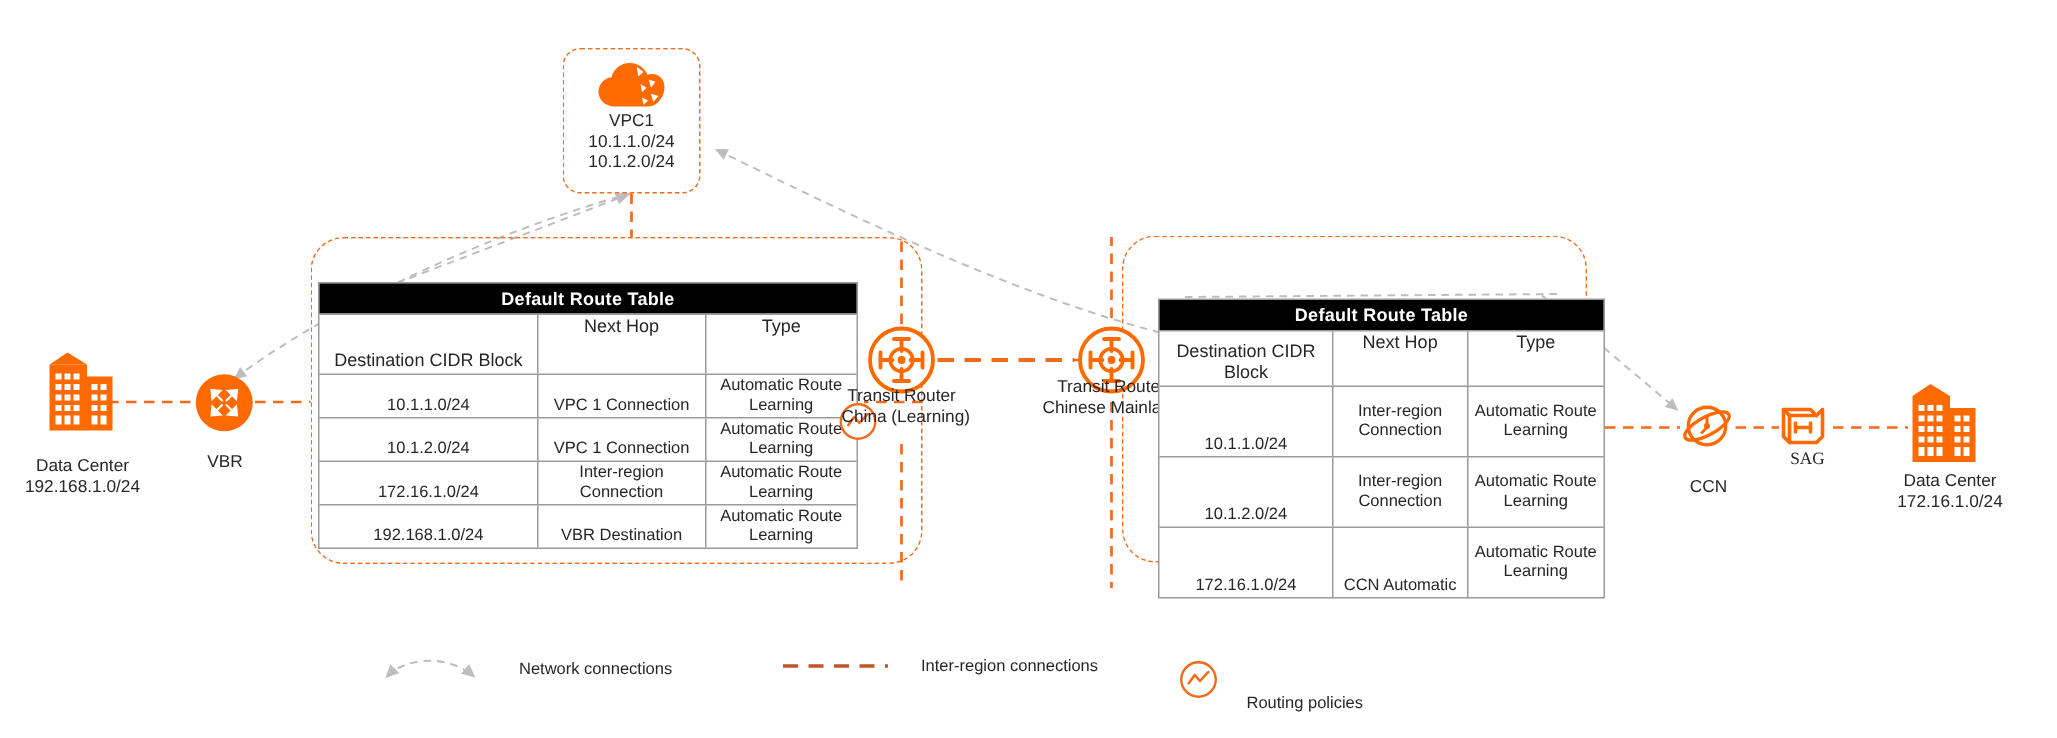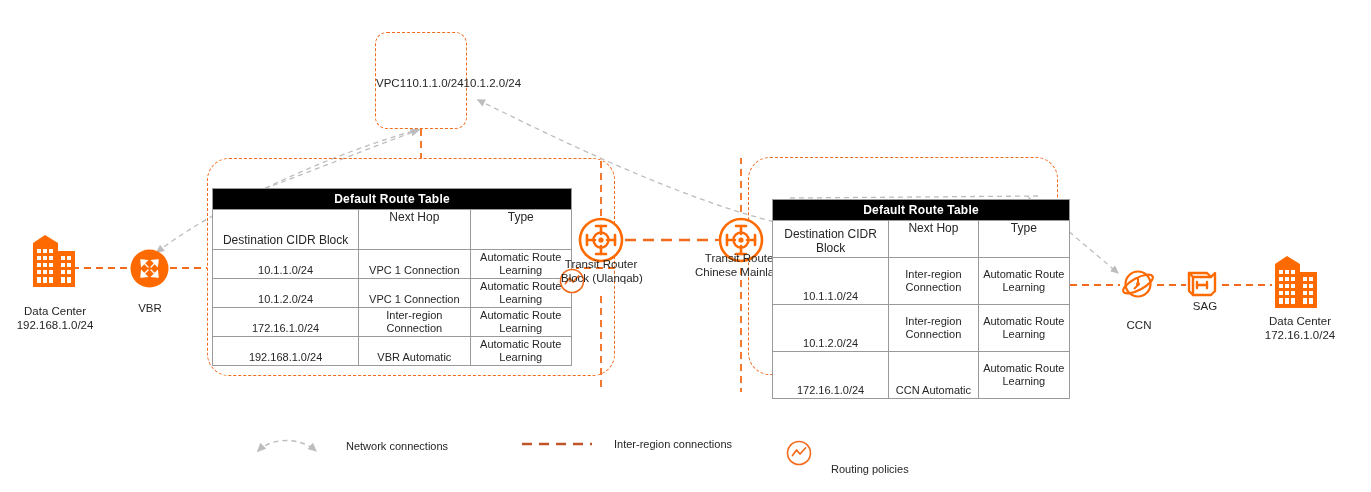--- a/index.html
+++ b/index.html
@@ -67,21 +67,21 @@
     border-radius:22px;
     box-sizing:border-box;
   }
   #region-left{left:207px;top:158px;width:408px;height:218px;}
   #region-right{left:748px;top:157px;width:310px;height:218px;}
 
   
   .vpc-box{
     position:absolute;left:375px;top:32px;width:92px;height:97px;
     border:1.6px dashed #F26A1B;border-radius:12px;box-sizing:border-box;
-    display:flex;align-items:center;
+    display:flex;flex-direction:column;align-items:center;
     padding-top:6px;background:#ffffff;
   }
   .node-caption{
     position:absolute;text-align:center;font-size:11.5px;line-height:13.5px;
     color:#262626;white-space:nowrap;
   }
   .icon-wrap{position:absolute;}
 
   .vpc-label{font-size:11.5px;line-height:13.5px;text-align:center;color:#262626;}
 
@@ -242,21 +242,21 @@
       <div class="rt-cell c1 align-bottom">VPC 1 Connection</div>
       <div class="rt-cell c2">Automatic Route Learning</div>
     </div>
     <div class="rt-row body">
       <div class="rt-cell c0 align-bottom">172.16.1.0/24</div>
       <div class="rt-cell c1">Inter-region Connection</div>
       <div class="rt-cell c2">Automatic Route Learning</div>
     </div>
     <div class="rt-row body">
       <div class="rt-cell c0 align-bottom">192.168.1.0/24</div>
-      <div class="rt-cell c1 align-bottom">VBR Automatic</div>
+      <div class="rt-cell c1 align-bottom">VBR Destination</div>
       <div class="rt-cell c2">Automatic Route Learning</div>
     </div>
   </div>
 
   <div class="icon-wrap" style="left:559px;top:268px;">
     <svg width="26" height="26" viewBox="0 0 26 26">
       <circle cx="13" cy="13" r="11.5" fill="#ffffff" stroke="#F26A1B" stroke-width="1.6"></circle>
       <path d="M6.5,15.5 L10.5,10 L14,14 L19.5,8" fill="none" stroke="#F26A1B" stroke-width="1.7" stroke-linecap="round" stroke-linejoin="round"></path>
     </svg>
   </div>
@@ -267,21 +267,21 @@
       <g stroke="#FF6A00" stroke-width="2.6" stroke-linecap="round" fill="none">
         <path d="M23,9 L23,17 M23,29 L23,37 M9,23 L17,23 M29,23 L37,23"></path>
         <path d="M18,9 L28,9 M18,37 L28,37 M9,18 L9,28 M37,18 L37,28"></path>
       </g>
       <circle cx="23" cy="23" r="7.5" fill="none" stroke="#FF6A00" stroke-width="2.4"></circle>
       <circle cx="23" cy="23" r="2.6" fill="#FF6A00"></circle>
     </svg>
   </div>
   <div class="node-caption" style="left:561px;top:258px;width:80px;">
     <div>Transit Router</div>
-    <div>Block (Ulanqab)</div>
+    <div>China (Learning)</div>
   </div>
 
   <div class="icon-wrap" style="left:718px;top:217px;">
     <svg width="46" height="46" viewBox="0 0 46 46">
       <circle cx="23" cy="23" r="21" fill="#ffffff" stroke="#FF6A00" stroke-width="2.6"></circle>
       <g stroke="#FF6A00" stroke-width="2.6" stroke-linecap="round" fill="none">
         <path d="M23,9 L23,17 M23,29 L23,37 M9,23 L17,23 M29,23 L37,23"></path>
         <path d="M18,9 L28,9 M18,37 L28,37 M9,18 L9,28 M37,18 L37,28"></path>
       </g>
       <circle cx="23" cy="23" r="7.5" fill="none" stroke="#FF6A00" stroke-width="2.4"></circle>
@@ -332,21 +332,21 @@
   <div class="icon-wrap" style="left:1186px;top:268px;">
     <svg width="36" height="32" viewBox="0 0 36 32">
       <g fill="none" stroke="#FF6A00" stroke-width="2.4" stroke-linejoin="round" stroke-linecap="round">
         <path d="M7,9 L25,9 L29,5 L29,23 L25,27 L7,27 Z"></path>
         <path d="M7,9 L3,5 L21,5 L25,9"></path>
         <path d="M7,27 L3,23 L3,5"></path>
         <path d="M11,14 L11,20 M21,14 L21,20 M11,17 L21,17"></path>
       </g>
     </svg>
   </div>
-  <div class="node-caption" style="left:1165px;top:300px;width:80px;">SAG</div>
+  <div class="node-caption" style="left:1165px;top:300px;width:80px;font-family:Liberation Serif, serif;">SAG</div>
 
   <div class="icon-wrap" style="left:1272px;top:252px;">
     <svg width="48" height="58" viewBox="0 0 48 58">
       <g fill="#FF6A00">
         <rect x="3" y="12" width="25" height="44"></rect>
         <rect x="28" y="20" width="17" height="36"></rect>
         <path d="M3,12 L15,4 L28,12 Z"></path>
       </g>
       <g fill="#ffffff">
         <rect x="7" y="18" width="4" height="4"></rect>

